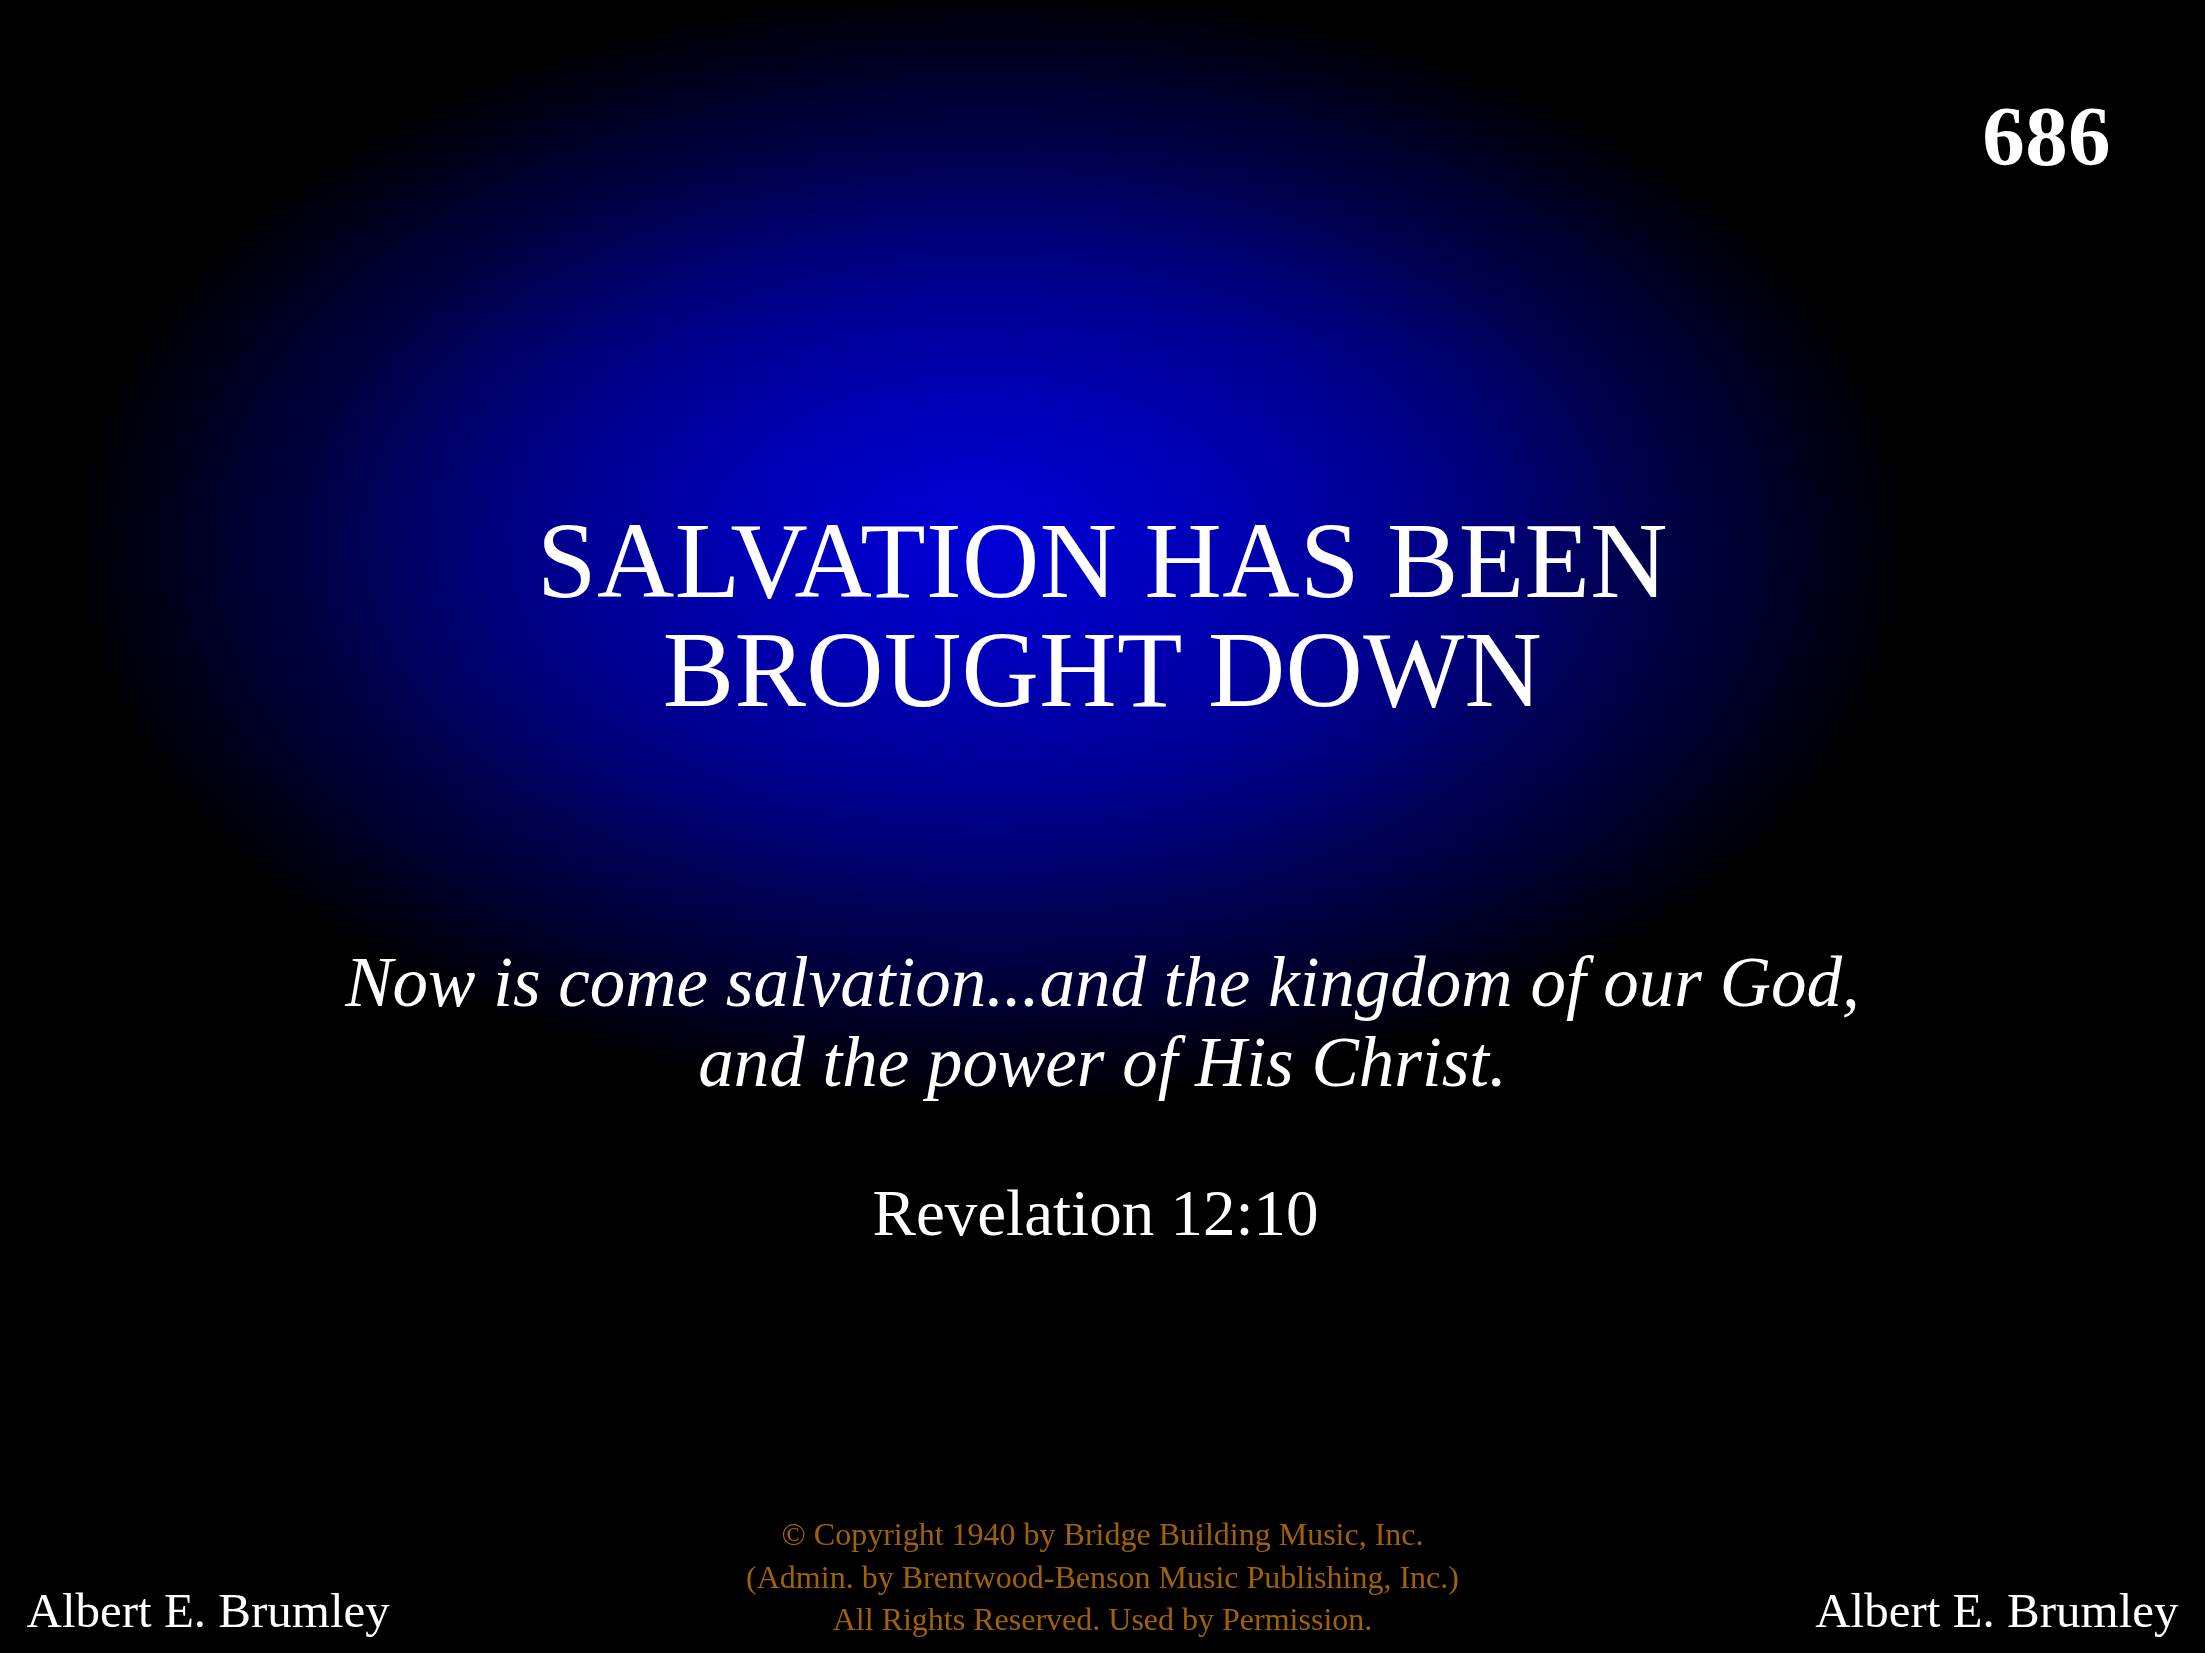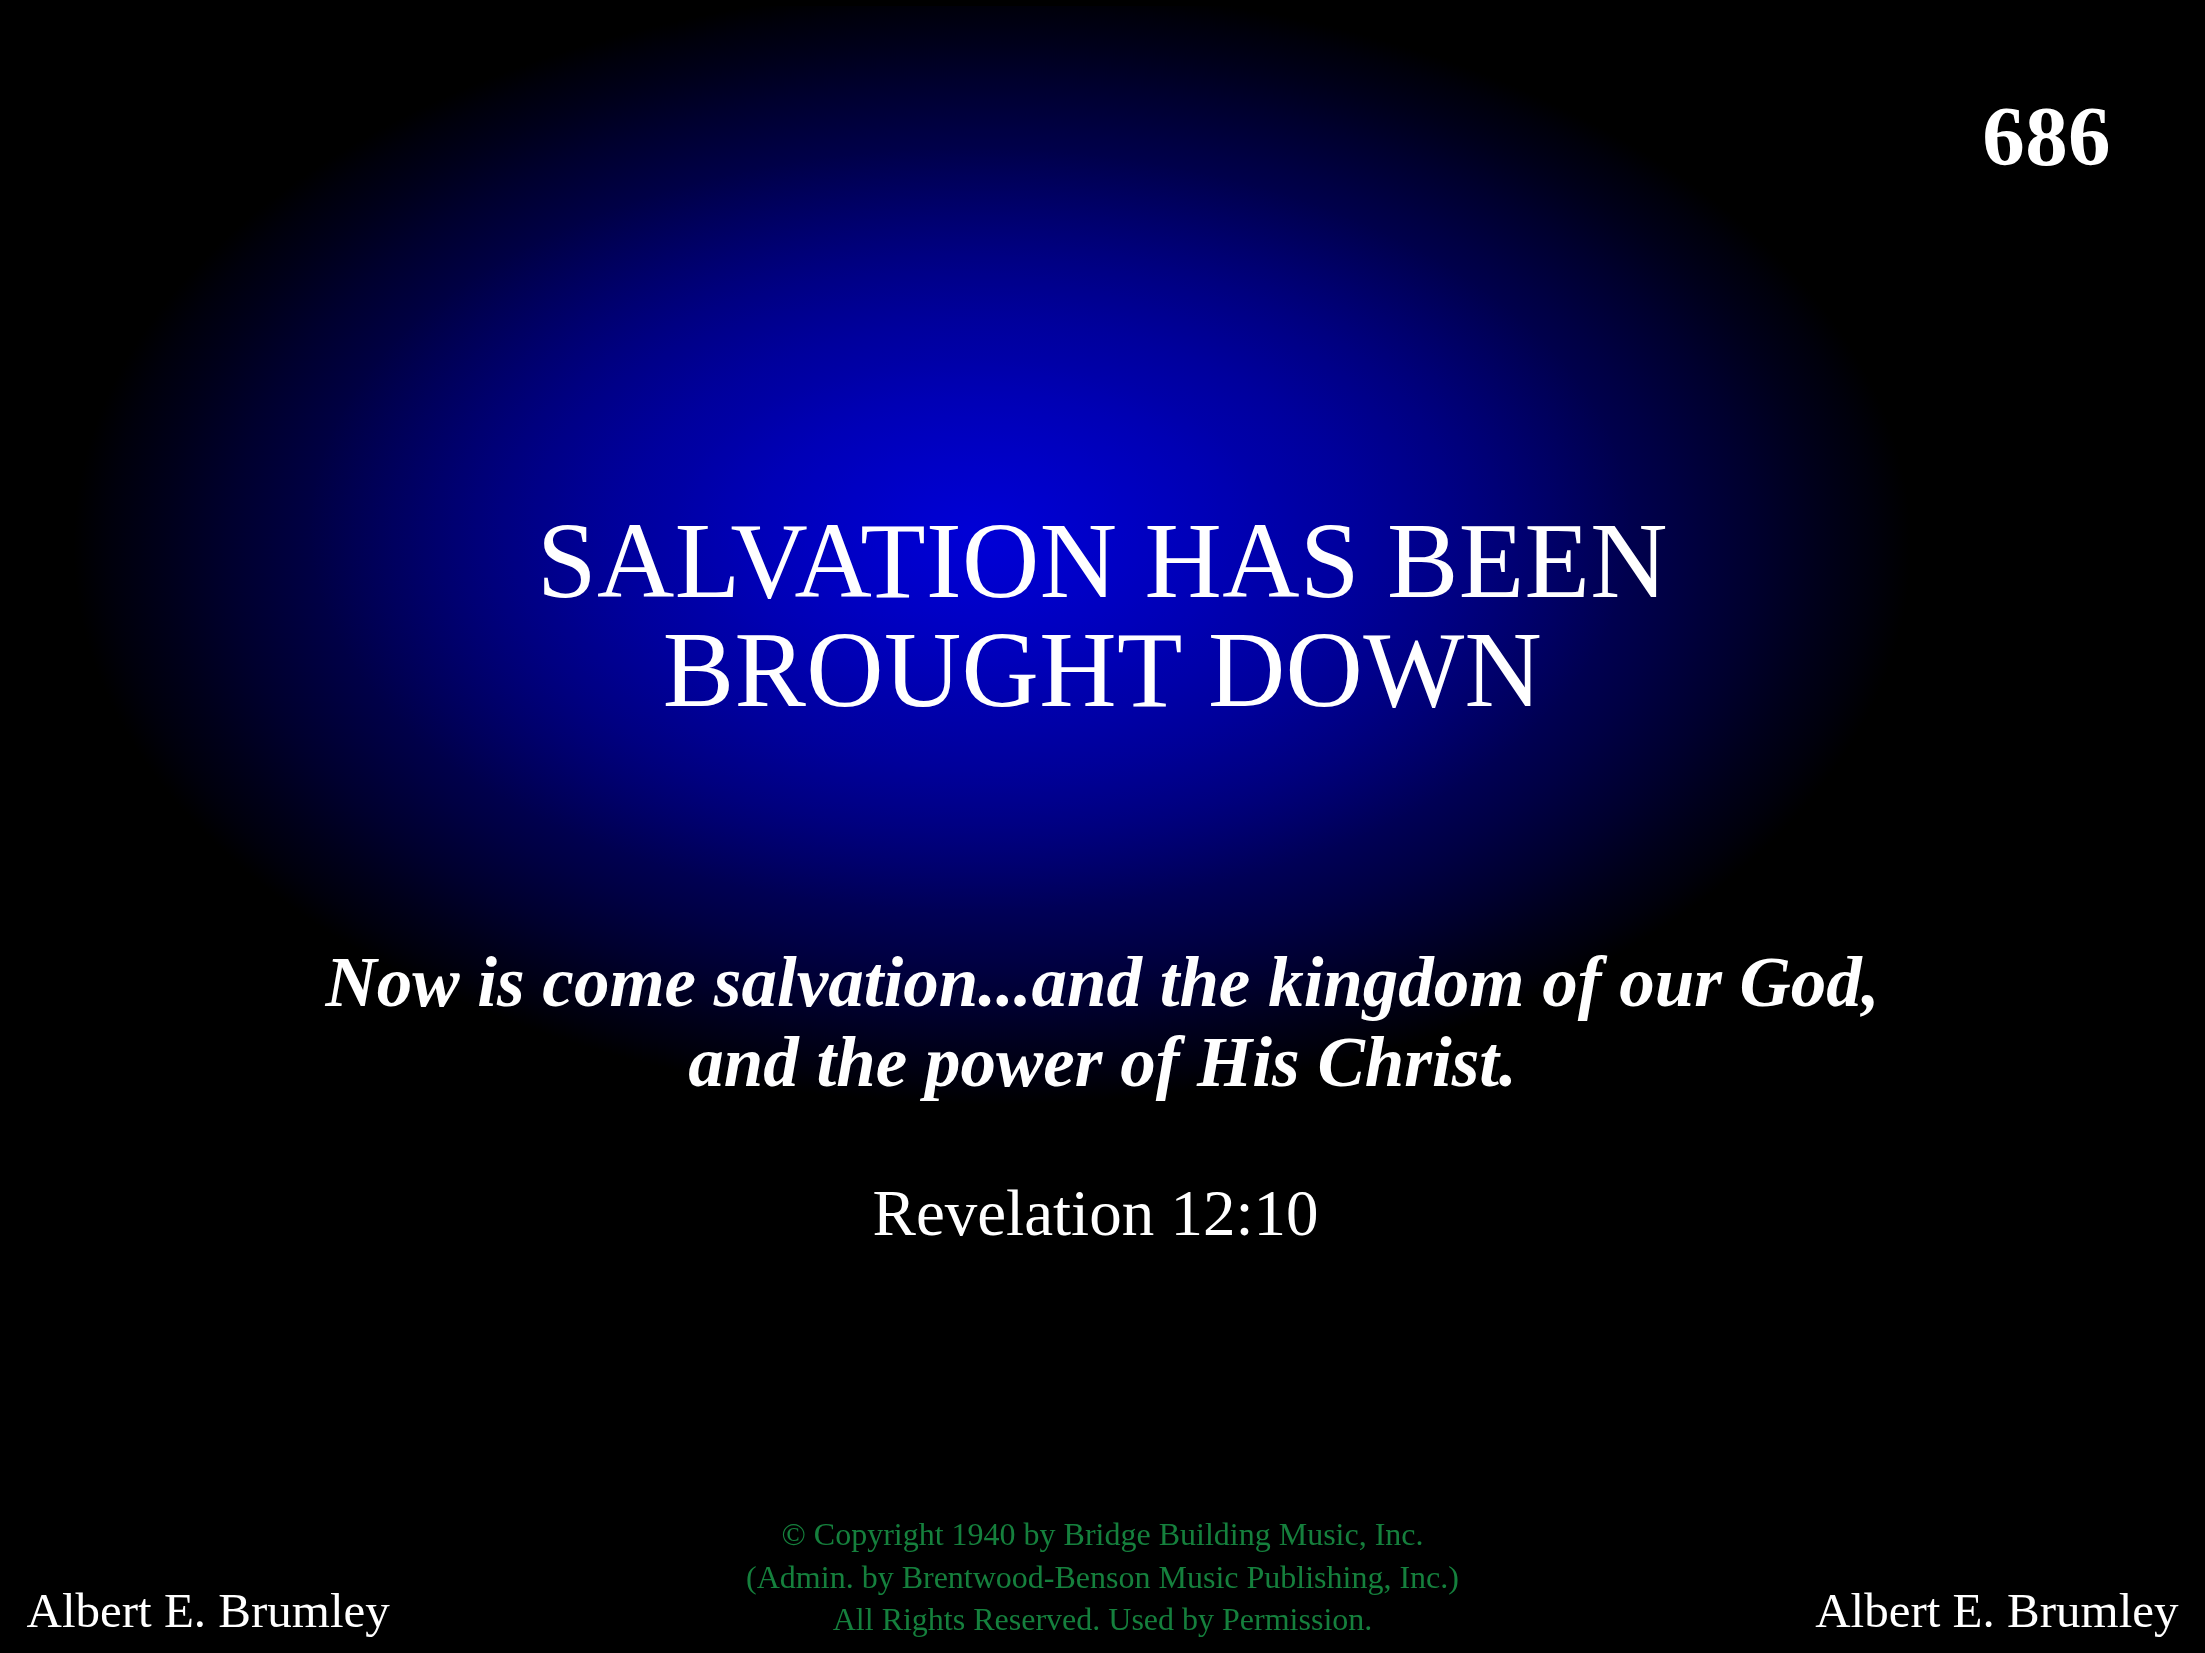--- a/index.html
+++ b/index.html
@@ -105,21 +105,21 @@
 
   
   #scripture-block {
     left: 0;
     right: 0;
     top: 943px;
     text-align: center;
     color: #ffffff;
     font-size: 71px;
     font-style: italic;
-    font-weight: bold;
+    font-weight: normal;
     line-height: 1.12;
   }
   #scripture-block .scripture-line {
     display: block;
     white-space: nowrap;
   }
 
   
   #scripture-reference {
     left: 0;
@@ -131,21 +131,21 @@
     font-weight: normal;
     line-height: 1.1;
   }
 
   
   #copyright-block {
     left: 0;
     right: 0;
     top: 1513px;
     text-align: center;
-    color: #15803d;
+    color: #a16207;
     font-size: 32px;
     font-weight: normal;
     line-height: 1.33;
   }
   #copyright-block .copyright-line {
     display: block;
     white-space: nowrap;
   }
 
   

